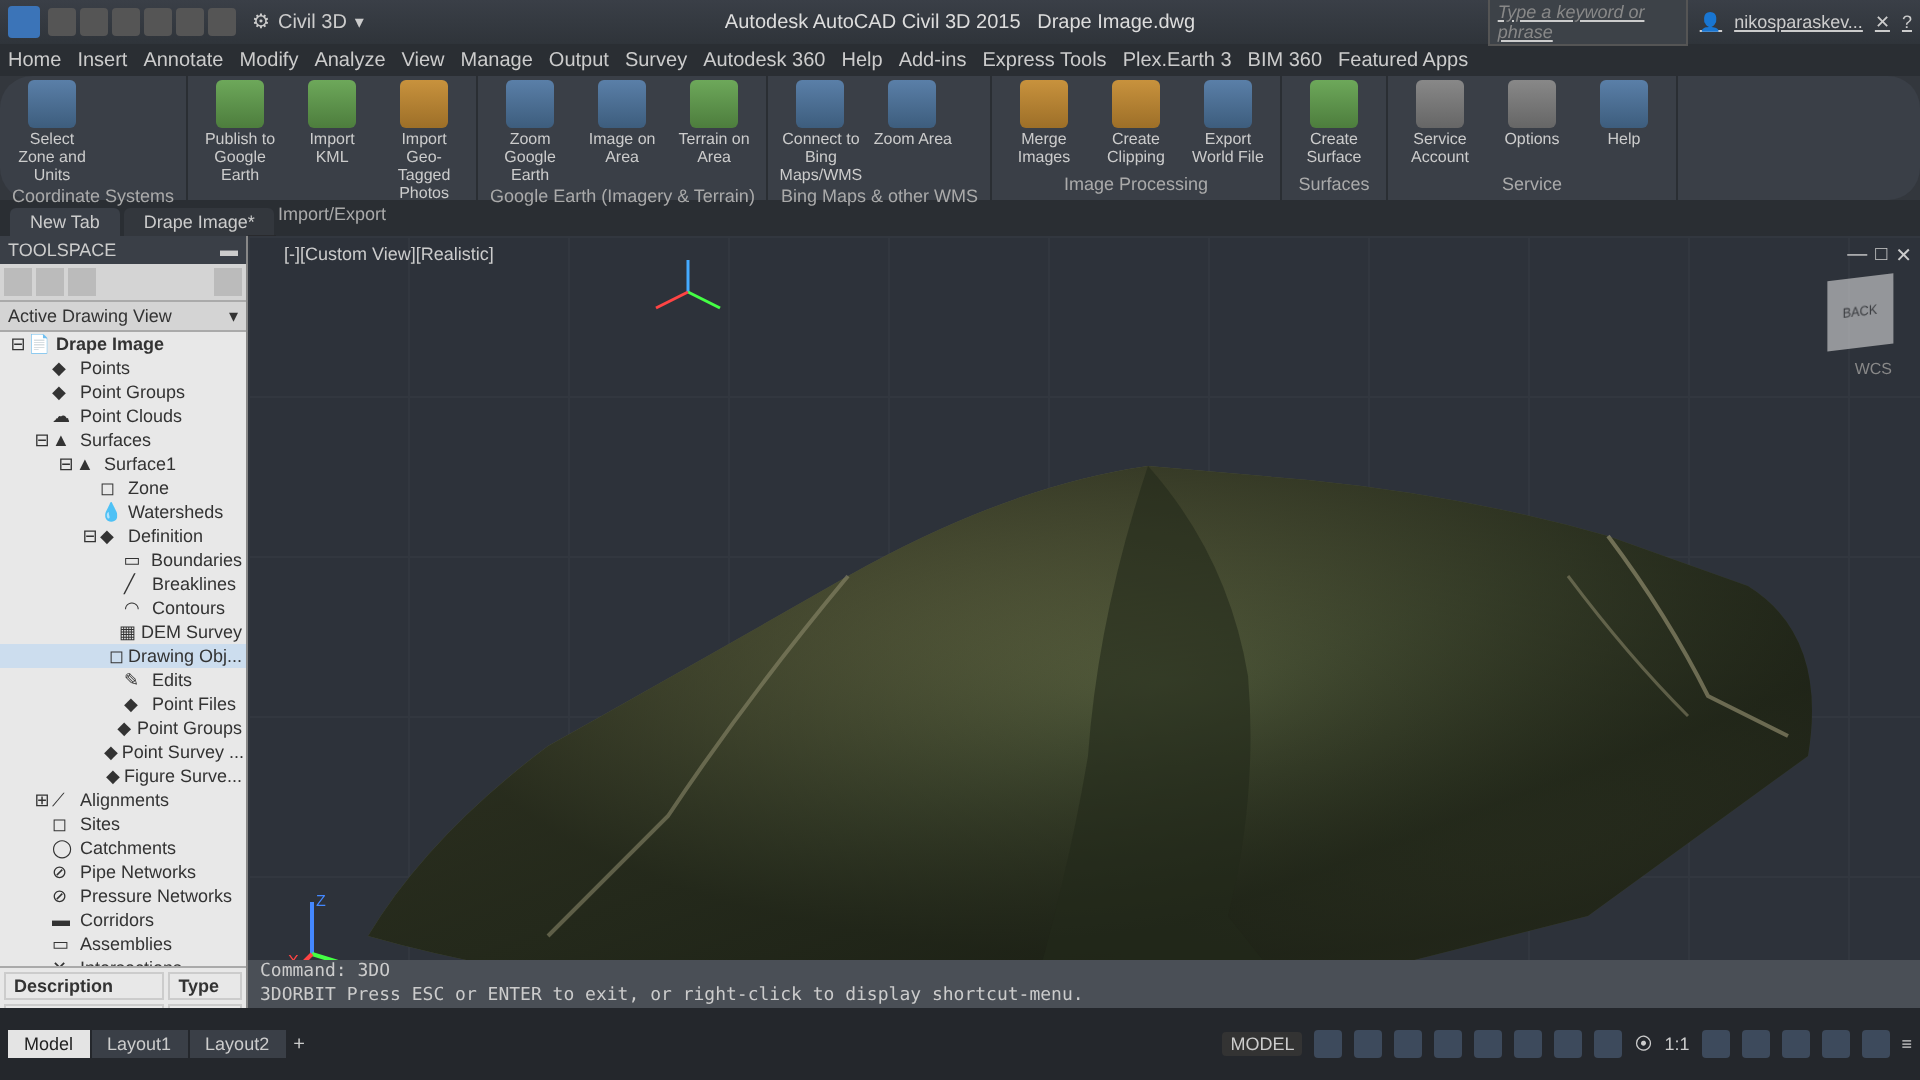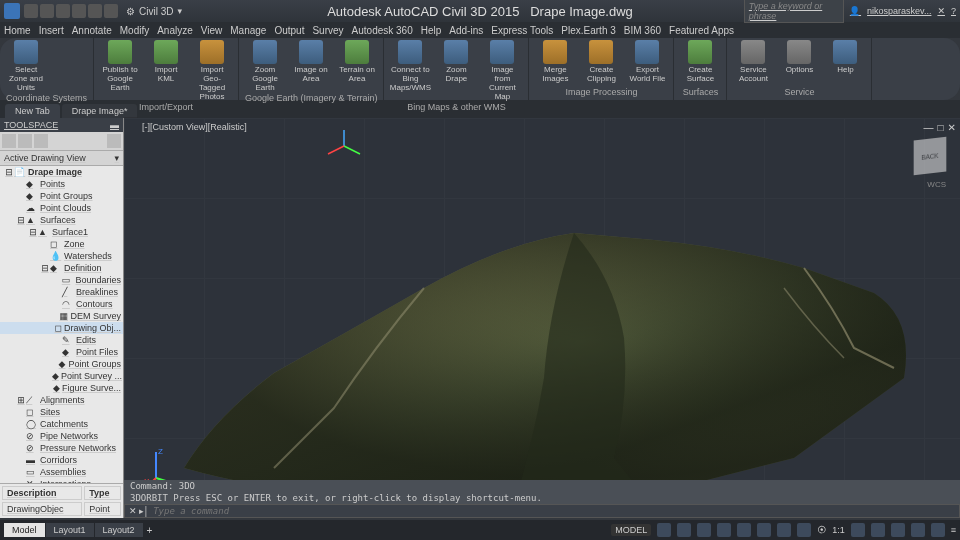--- a/index.html
+++ b/index.html
@@ -3,39 +3,39 @@
 <meta charset="utf-8">
 <style>
 * { margin:0; padding:0; box-sizing:border-box; font-family:"Segoe UI",Arial,sans-serif; }
 body { width:960px; height:540px; background:#33373d; color:#ccc; overflow:hidden; font-size:10px; position:relative; }
 .title-bar { height:22px; background:linear-gradient(#3a3f47,#2f343a); display:flex; align-items:center; padding:0 4px; }
 .app-icon { width:16px; height:16px; background:#3b74b8; border-radius:2px; margin-right:4px; }
 .qat-icons { display:flex; gap:2px; }
 .qat-icons span { width:14px; height:14px; background:#555; border-radius:2px; display:inline-block; }
 .doc-label { margin-left:8px; display:flex; align-items:center; gap:4px; }
 .doc-arrow { font-size:9px; }
-.title-center { position:absolute; left:50%; transform:translateX(-50%); font-size:13px; color:#ddd; }
+.title-center { position:absolute; left:50%; transform:translateX(-50%); font-size:10px; color:#ddd; }
 .title-right { margin-left:auto; display:flex; align-items:center; gap:6px; font-size:9px;text-decoration:underline; }
 .keyword-box { background:#3d4248; border:1px solid #555; padding:1px 4px; color:#888; width:100px; font-style:italic; }
 .menu-bar { height:16px; background:#2a2e33; display:flex; align-items:center; padding:0 4px; gap:8px; }
 .menu-bar span { font-size:10px; cursor:pointer; }
 .ribbon { height:62px; background:#3a3f47; display:flex;border-radius:16px; }
 .ribbon-panel { border-right:1px solid #2a2e33; padding:2px 6px; display:flex; flex-direction:column; }
 .ribbon-items { display:flex; gap:6px; flex:1; }
 .ribbon-btn { display:flex; flex-direction:column; align-items:center; justify-content:flex-start; width:40px; cursor:pointer; }
 .ribbon-btn .ico { width:24px; height:24px; background:linear-gradient(#5a7fa8,#3d5d7d); border-radius:3px; margin-bottom:1px; }
 .ribbon-btn .ico.green { background:linear-gradient(#6da85a,#4d7d3d); }
 .ribbon-btn .ico.orange { background:linear-gradient(#c8923d,#9d6f28); }
 .ribbon-btn .ico.gray { background:linear-gradient(#888,#666); }
 .ribbon-btn .lbl { font-size:8px; text-align:center; line-height:9px; }
 .ribbon-panel-title { font-size:9px; text-align:center; color:#aaa; padding:1px 0; }
 .tab-strip { height:18px; background:#2a2e33; display:flex; align-items:flex-end; padding:0 5px; }
 .file-tab { background:#3a3f47; padding:2px 10px; font-size:9px; border-radius:3px 3px 0 0; margin-right:2px; }
 .file-tab.active { background:#33373d; }
-.main-area { display:flex; height:400px;text-decoration:underline; }
+.main-area { display:flex; height:400px; }
 .toolspace { width:124px; background:#e8e8e8; color:#333; display:flex; flex-direction:column; border-right:1px solid #888; }
 .ts-header { background:#3a3f47; color:#ccc; padding:2px 4px; font-size:9px; display:flex; justify-content:space-between; }
 .ts-toolbar { background:#d4d4d4; padding:2px; display:flex; gap:2px; border-bottom:1px solid #aaa; }
 .ts-toolbar span { width:14px; height:14px; background:#bbb; display:inline-block; }
 .ts-caption { background:#d4d4d4; padding:2px 4px; font-size:9px; border-bottom:1px solid #aaa; display:flex; justify-content:space-between; }
 .ts-tree { flex:1; overflow:auto; font-size:9px; }
 .tree-item { padding:1px 2px; display:flex; align-items:center; white-space:nowrap; cursor:pointer; }
 .tree-item.sel { background:#cde; }
 .tree-icon { width:12px; height:10px; display:inline-block; margin-right:2px; }
 .tgl { width:10px; text-align:center; display:inline-block; }
@@ -51,21 +51,21 @@
 .gizmo { position:absolute; }
 .gizmo-top { top:8px; left:200px; }
 .gizmo-bl { bottom:26px; left:20px; }
 .viewcube { position:absolute; top:20px; right:12px; width:36px; height:36px; background:#d8d8d8; opacity:.6; transform:rotateX(15deg) rotateY(-25deg); display:flex; align-items:center; justify-content:center; font-size:7px; color:#444; }
 .wcs { position:absolute; top:62px; right:14px; font-size:8px; color:#888; }
 .vp-ctrl { position:absolute; top:4px; right:4px; display:flex; gap:4px; font-size:10px;}
 .cmdline { position:absolute; bottom:0; left:0; right:0; }
 .cmd-hist { background:#4a4f56; color:#ccc; font-size:9px; padding:1px 6px; font-family:Consolas,monospace; }
 .cmd-input { background:#3a3f47; display:flex; align-items:center; padding:1px 4px; border:1px solid #555; }
 .cmd-input input { flex:1; background:transparent; border:none; color:#aaa; font-size:9px; font-style:italic; font-family:Consolas,monospace; outline:none; }
-.status-bar { position:absolute; bottom:0; left:0; right:0; height:20px; background:#24272c; display:flex; align-items:center; padding:0 4px; }
+.status-bar { position:absolute; bottom:0; left:0; right:0; height:36px; background:#24272c; display:flex; align-items:center; padding:0 4px; }
 .layout-tabs { display:flex; gap:1px; }
 .layout-tab { background:#3a3f47; padding:2px 8px; font-size:9px; cursor:pointer; }
 .layout-tab.active { background:#e4e4e4; color:#222; }
 .status-right { margin-left:auto; display:flex; align-items:center; gap:6px; font-size:9px; }
 .status-btn { background:#333; padding:1px 4px; border-radius:2px; }
 .sb-icon { width:14px; height:14px; background:#3d4a5c; border-radius:2px; display:inline-block; }
 </style>
 </head>
 <body>
 
@@ -169,26 +169,21 @@
     <div class="ribbon-panel">
       <div class="ribbon-items">
         <div class="ribbon-btn">
           <div class="ico blue"></div>
           <div class="lbl">Connect to
 Bing Maps/WMS</div>
         </div>
         <div class="ribbon-btn">
           <div class="ico blue"></div>
           <div class="lbl">Zoom
-Drape</div>
-        </div>
-        <div class="ribbon-btn">
-          <div class="ico blue"></div>
-          <div class="lbl">Image from
-Current Map</div>
+Area</div>
         </div>
       </div>
       <div class="ribbon-panel-title">Bing Maps &amp; other WMS</div>
     </div>
     <div class="ribbon-panel">
       <div class="ribbon-items">
         <div class="ribbon-btn">
           <div class="ico orange"></div>
           <div class="lbl">Merge
 Images</div>

